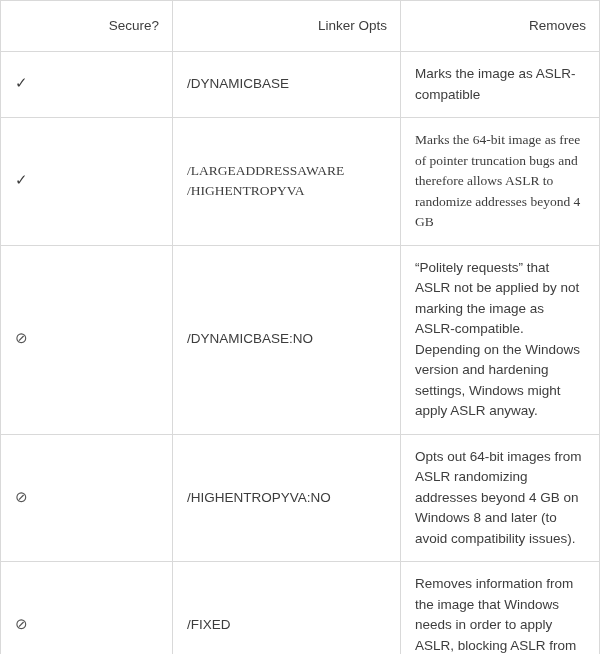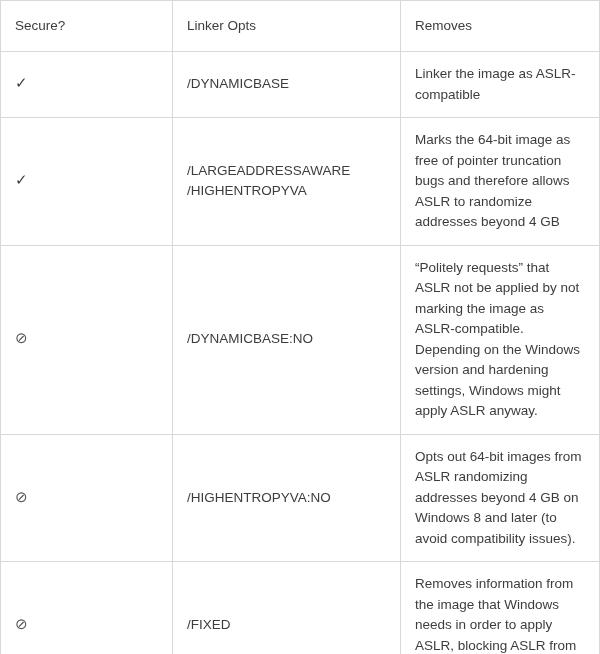--- a/index.html
+++ b/index.html
@@ -40,20 +40,21 @@
     font-weight: normal;
     text-align: left;
     color: #3d3d3d;
     background: #ffffff;
   }
   table.aslr-table thead th {
     height: 24px;
     padding-top: 13px;
     padding-bottom: 13px;
     vertical-align: middle;
+    text-align: right;
   }
   td.secure-cell {
     text-align: center;
     padding-left: 0;
     padding-right: 0;
   }
   .mark {
     display: inline-block;
     font-size: 15px;
     line-height: 1;
@@ -64,21 +65,21 @@
     color: #555;
   }
   td.flag-cell {
     white-space: pre-line;
   }
   td.effect-cell {
     line-height: 1.55;
   }
   
   tr.row-0 td { height: 26px; }
-  tr.row-1 td { height: 73px; }
+  tr.row-1 td { height: 73px; font-family: Liberation Serif, serif; }
   tr.row-2 td { height: 163px; margin-top: 47px; }
   tr.row-3 td { height: 95px; border-radius: 10px; }
   tr.row-4 td { height: 95px; }
 </style>
 </head>
 <body>
 
 <div class="table-wrap">
   <table class="aslr-table">
     <colgroup>
@@ -92,21 +93,21 @@
         <th>Linker Opts</th>
         <th>Removes</th>
       </tr>
     </thead>
     <tbody>
       <tr class="row-0">
         <td class="secure-cell">
           <span class="mark">✓</span>
         </td>
         <td class="flag-cell">/DYNAMICBASE</td>
-        <td class="effect-cell">Linker the image as ASLR-compatible</td>
+        <td class="effect-cell">Marks the image as ASLR-compatible</td>
       </tr>
       <tr class="row-1">
         <td class="secure-cell">
           <span class="mark">✓</span>
         </td>
         <td class="flag-cell">/LARGEADDRESSAWARE
 /HIGHENTROPYVA</td>
         <td class="effect-cell">Marks the 64-bit image as free of pointer truncation bugs and therefore allows ASLR to randomize addresses beyond 4 GB</td>
       </tr>
       <tr class="row-2">

